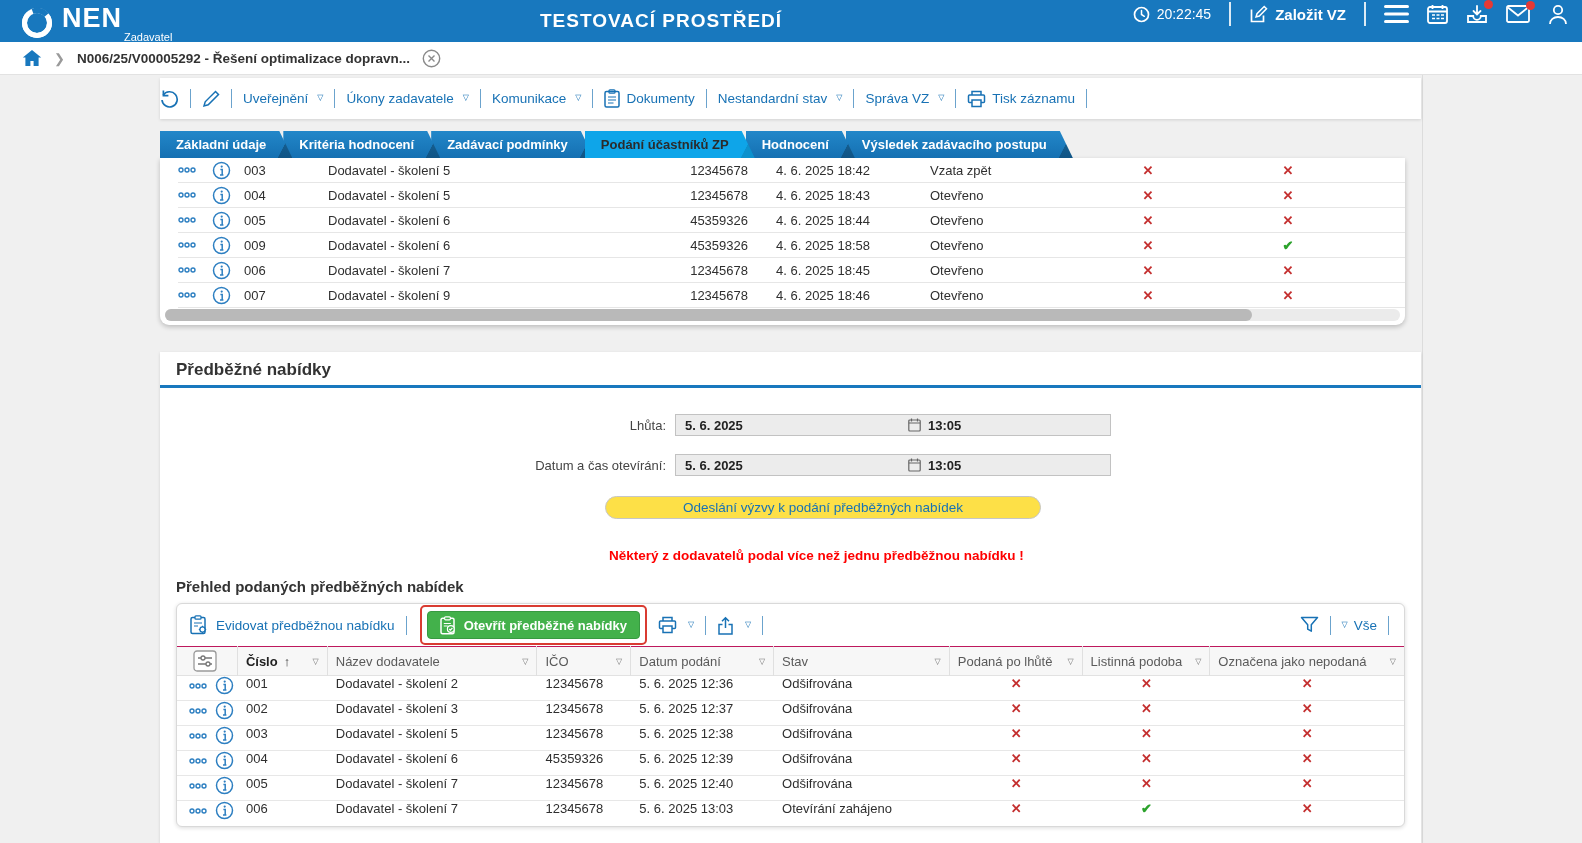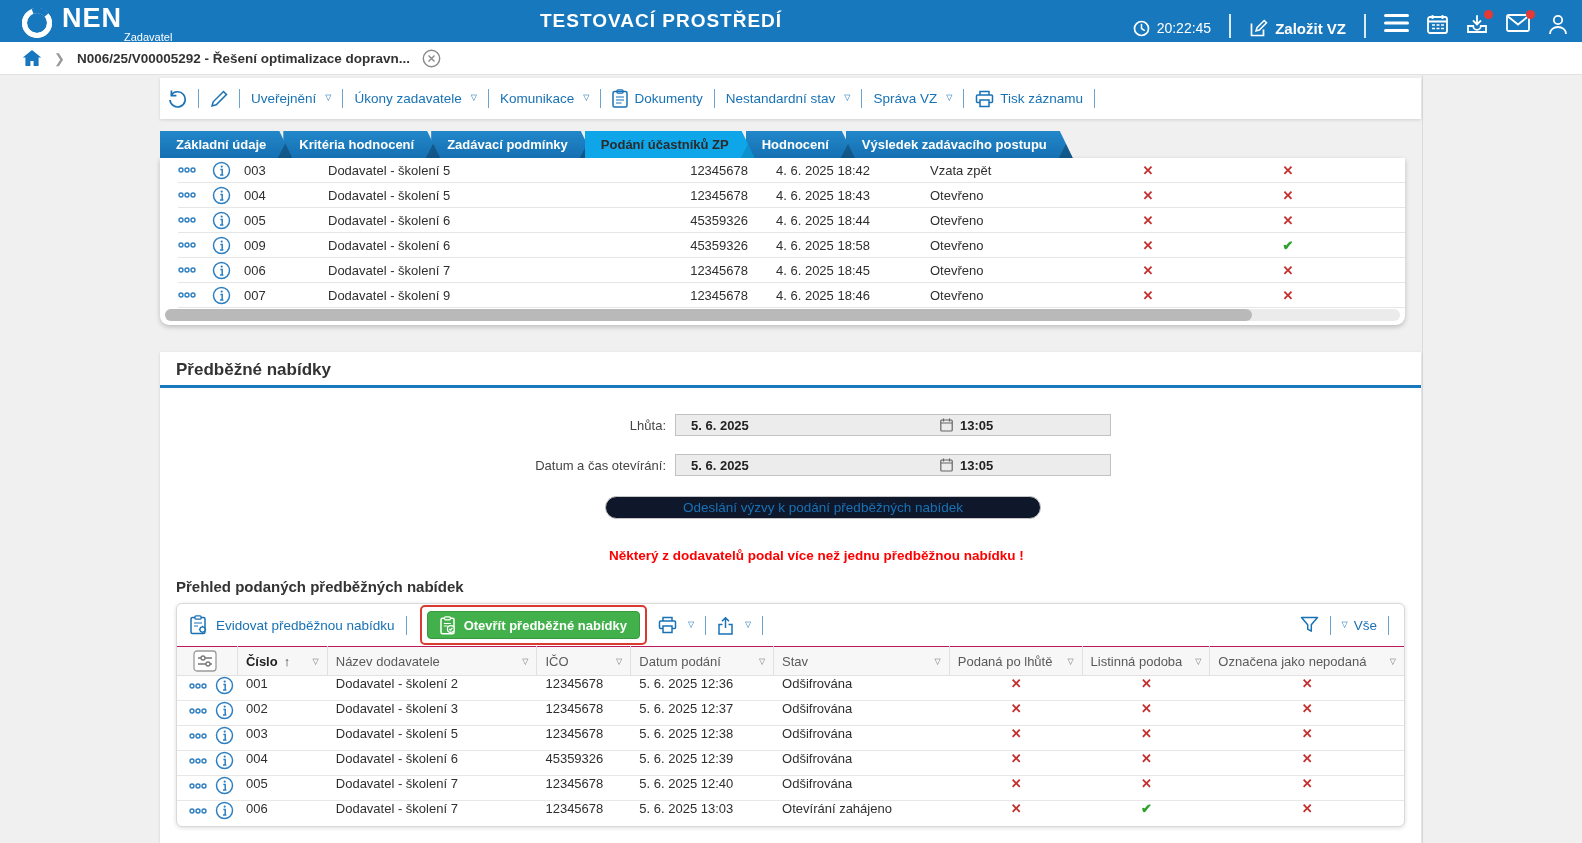--- a/index.html
+++ b/index.html
@@ -7,36 +7,36 @@
   body{font-family:"Liberation Sans",sans-serif;background:#f0f0f0;color:#2f2f2f;font-size:13px}
   .page{position:relative;width:1582px;height:843px;overflow:hidden}
 
   
   .topbar{position:absolute;top:0;left:0;right:0;height:42px;background:#1878be;display:flex;align-items:center;color:#fff}
   .brand{display:flex;align-items:flex-start;margin-left:20px;gap:8px}
   .brand svg{margin-top:3px}
   .brand-name{font-size:27px;font-weight:bold;letter-spacing:1px;line-height:30px}
   .brand-sub{font-size:11px;margin-left:2px;position:relative;top:14px}
   .env-title{position:absolute;left:540px;top:0;height:42px;line-height:42px;font-size:19px;font-weight:bold;letter-spacing:1px}
-  .top-actions{position:absolute;right:14px;top:14px;height:28px;display:flex;gap:18px}
+  .top-actions{position:absolute;right:14px;top:0;height:28px;display:flex;align-items:center;gap:18px}
   .top-time{display:flex;align-items:center;gap:7px;font-size:14px}
   .vdiv-w{width:2px;height:24px;background:rgba(255,255,255,.85)}
   .btn-newvz{display:flex;align-items:center;gap:7px;background:none;border:none;color:#fff;font-size:15px;font-weight:bold;font-family:inherit;cursor:pointer}
   .badge-wrap{position:relative;display:inline-flex}
   .dot{position:absolute;top:-4px;right:-5px;width:9px;height:9px;border-radius:50%;background:#e53935}
 
   
   .breadcrumb{position:absolute;top:42px;left:0;right:0;height:33px;background:#fff;border-bottom:1px solid #e2e2e2;display:flex;align-items:center;padding-left:22px;gap:12px}
   .crumb-text{font-weight:bold;color:#333;font-size:13.5px}
   .chev{color:#9a9a9a;font-size:13px}
 
   .vline-right{position:absolute;left:1422px;top:75px;bottom:0;width:1px;background:#dcdcdc}
 
   
-  .record-toolbar{position:absolute;left:160px;top:78px;width:1261px;height:41px;background:#fff;box-shadow:0 1px 3px rgba(0,0,0,.13);display:flex;align-items:center;padding:0 8px}
+  .record-toolbar{position:absolute;left:160px;top:78px;width:1261px;height:41px;background:#fff;box-shadow:0 1px 3px rgba(0,0,0,.13);display:flex;align-items:center;padding:0 0}
   .rt-item{display:flex;align-items:center;gap:6px;color:#1872b5;font-size:13.5px;cursor:pointer;white-space:nowrap}
   .rt-div{width:1px;height:19px;background:#6ba3cd;margin:0 11px}
   .caret{font-size:8px;position:relative;top:-1px;margin-left:3px}
 
   
   .tabs{position:absolute;left:160px;top:131px;height:27px;display:flex}
   .tab{position:relative;height:27px;line-height:27px;padding:0 26px 0 16px;color:#fff;font-weight:bold;font-size:13px;background:linear-gradient(#2287c9,#1570b2);clip-path:polygon(0 0,calc(100% - 13px) 0,100% 100%,0 100%);cursor:pointer;white-space:nowrap}
   .tab + .tab{margin-left:-9px}
   .tab::after{content:"";position:absolute;top:0;right:0;width:14px;height:100%;background:linear-gradient(to bottom right,transparent 48%,rgba(0,0,0,.25) 50%)}
   .tab.active{background:#0ea5e9;color:#2b2b2b}
@@ -61,24 +61,24 @@
   .hthumb{width:88%;height:12px;background:#b9b9b9;border-radius:6px;cursor:pointer}
 
   
   .section{position:absolute;left:160px;top:352px;width:1261px;height:491px;background:#fff;box-shadow:0 1px 3px rgba(0,0,0,.13)}
   .section h2{margin:8px 0 0 16px;font-size:17px;line-height:20px;color:#333}
   .blue-rule{height:3px;background:#1878be;margin-top:5px}
   .formrow{display:flex;align-items:center;margin-top:26px}
   .formrow + .formrow{margin-top:18px}
   .flabel{width:515px;text-align:right;padding-right:9px;color:#444}
   .dtbox{width:436px;height:22px;background:#ececec;border:1px solid #c2c2c2;display:flex;align-items:center;font-weight:bold;color:#222}
-  .dt-date{width:264px;padding-left:15px}
+  .dt-date{width:232px;padding-left:9px}
   .dt-time{display:flex;align-items:center;gap:7px}
   .send-row{margin-top:20px;padding-left:445px}
-  .btn-send{width:436px;height:23px;border:1px solid #c6c6c6;border-radius:12px;background:#0f172a;color:#1872b5;font-size:13.5px;font-family:inherit;cursor:pointer}
+  .btn-send{width:436px;height:23px;border:1px solid #c6c6c6;border-radius:12px;background:#fde047;color:#1872b5;font-size:13.5px;font-family:inherit;cursor:pointer}
   .warning{margin-top:29px;margin-left:449px;color:#f00;font-weight:bold;font-size:13.5px}
   .section h3{margin:15px 0 0 16px;font-size:15px;color:#333}
 
   
   .offers{margin:8px 0 0 16px;width:1229px;border:1px solid #d9d9d9;border-radius:6px;box-shadow:0 1px 4px rgba(0,0,0,.14);background:#fff;overflow:hidden}
   .offers-toolbar{height:42px;display:flex;align-items:center;padding:0 13px}
   .ot-link{display:flex;align-items:center;gap:8px;color:#1872b5;font-size:13.5px;cursor:pointer;white-space:nowrap}
   .ot-div{width:1px;height:19px;background:#6ba3cd;margin:0 11px}
   .green-wrap{position:relative;padding:4px 5px;border:2px solid #d93b31;border-radius:5px;margin:0 2px}
   .btn-green{display:flex;align-items:center;gap:7px;background:#43b14b;border:1px solid #379a41;border-radius:4px;color:#fff;font-weight:bold;font-size:13px;height:28px;padding:12px 12px;font-family:inherit;cursor:pointer;white-space:nowrap}

